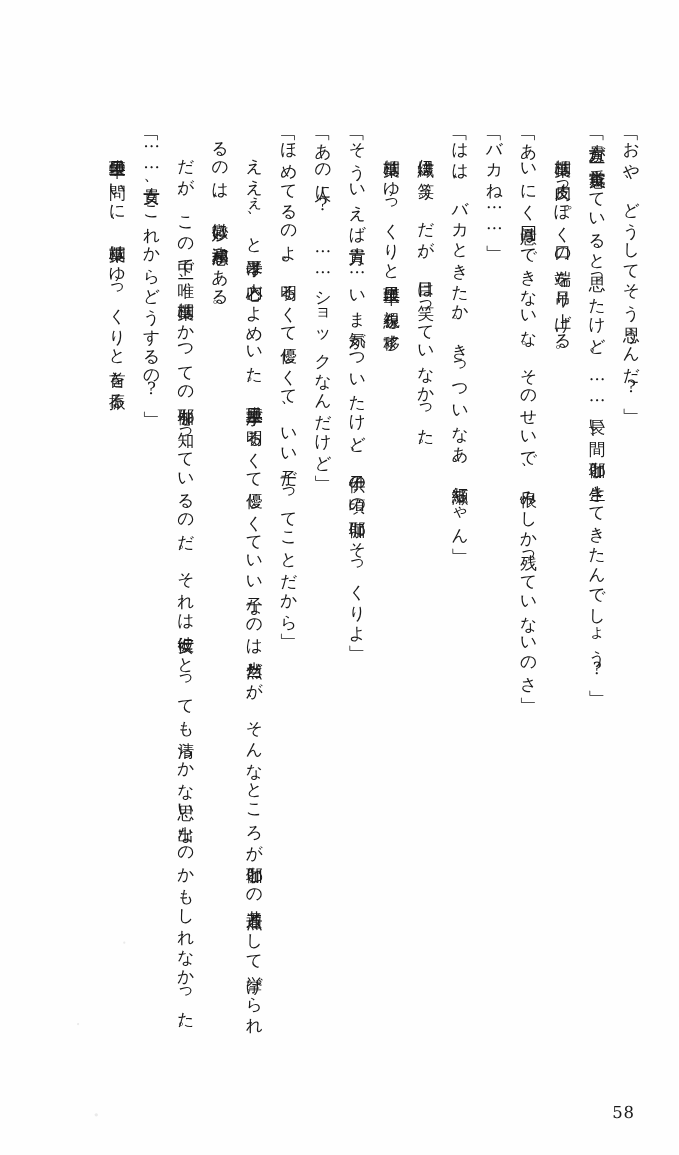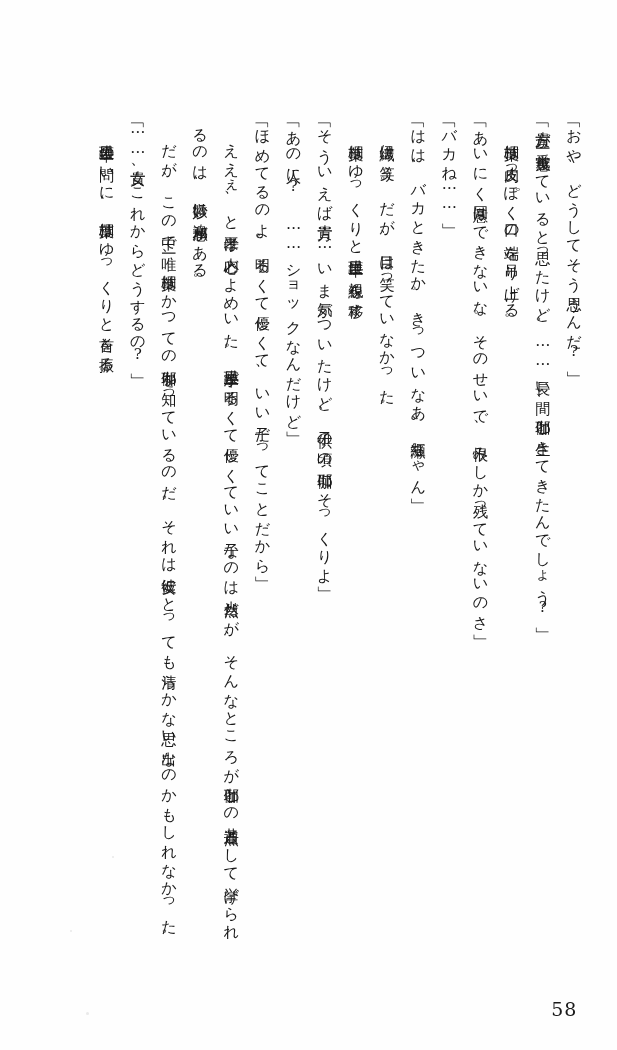--- a/index.html
+++ b/index.html
@@ -53,21 +53,21 @@
   
   #novel-body p.indent {
     text-indent: 1em;
   }
 
   
   #page-number {
     position: absolute;
     right: 40px;
     bottom: 30px;
-    font-size: 19px;
+    font-size: 15px;
     letter-spacing: 0.04em;
     color: #1a1a1a;
     font-family: "DejaVu Serif", "Liberation Serif", serif;
   }
 
   
   .speckle {
     position: absolute;
     background: #d8d8d8;
     border-radius: 50%;

